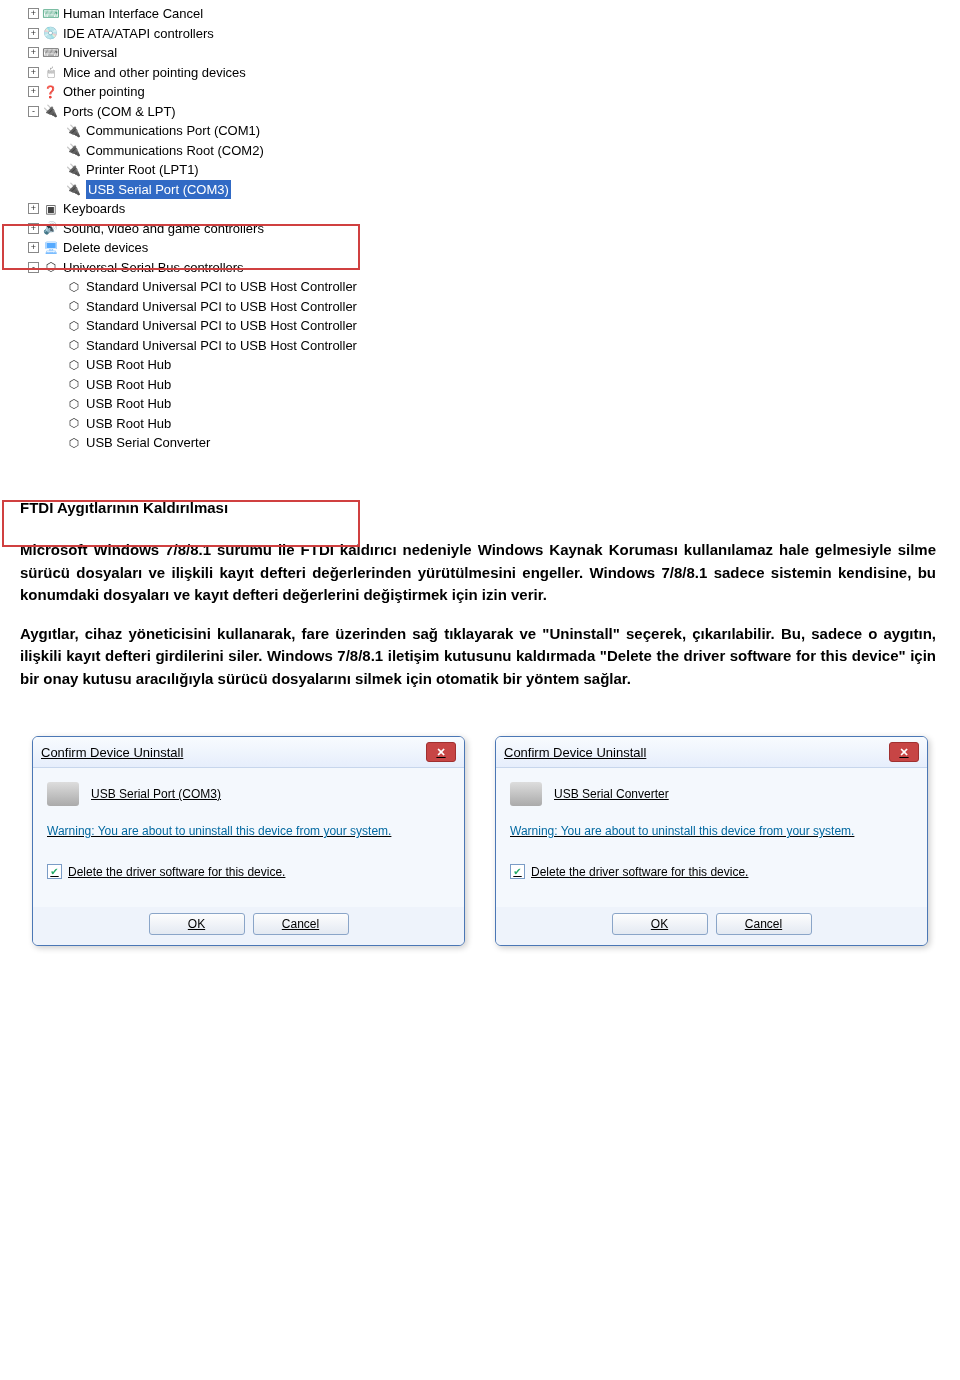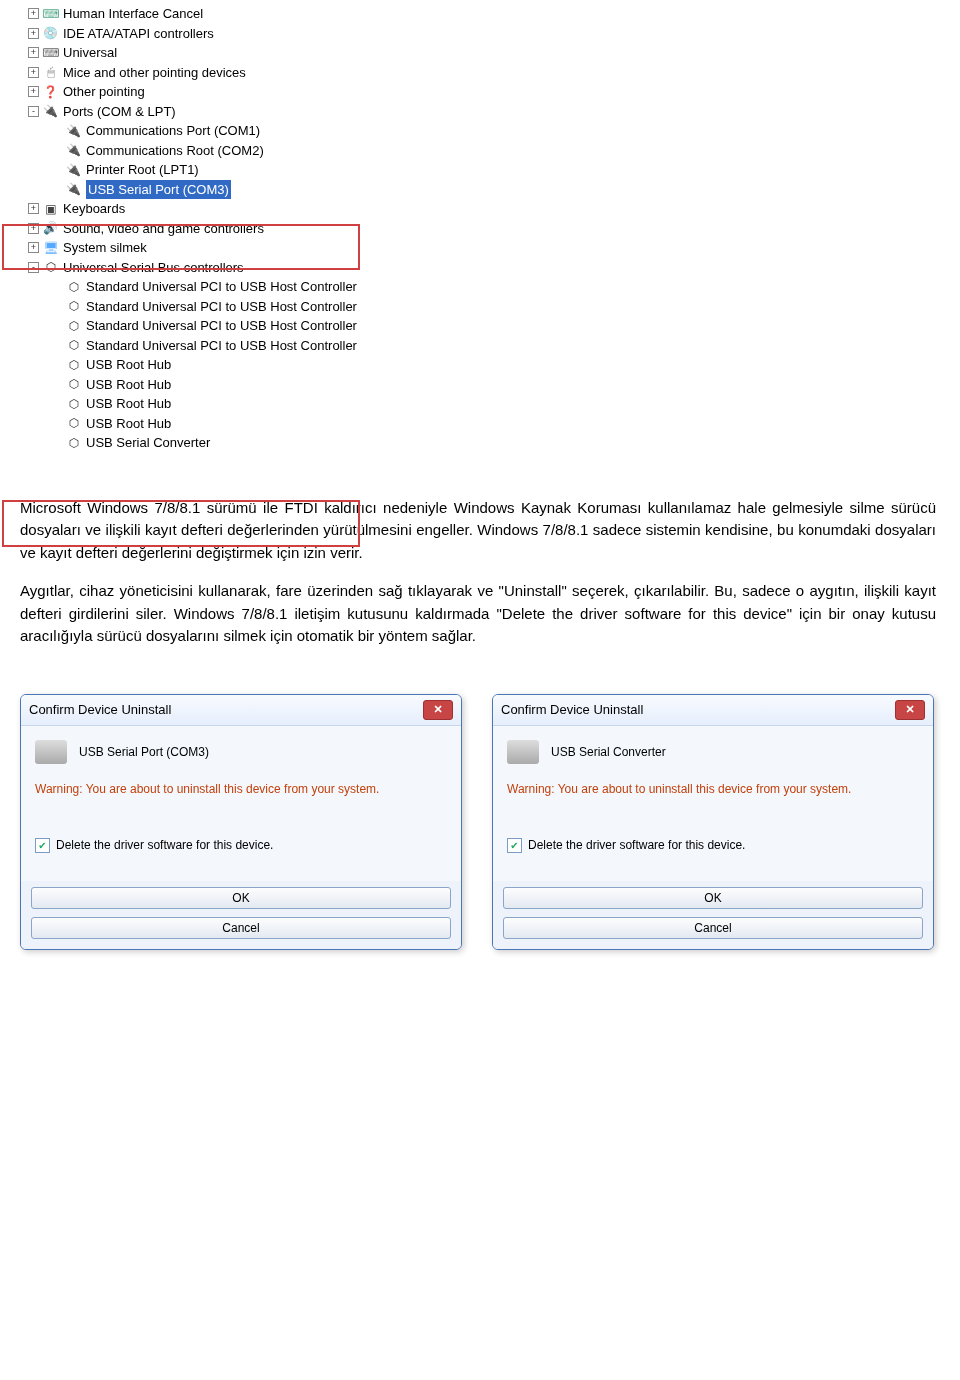--- a/index.html
+++ b/index.html
@@ -76,26 +76,28 @@
     line-height: 1.5;
     text-align: justify;
   }
   .body-text h2 {
     font-size: 15px;
     font-weight: bold;
     margin: 0 0 20px 0;
   }
   .body-text p {
     margin: 0 4px 16px 0;
+    font-weight: bold;
   }
 
   .dialogs {
     display: flex;
     gap: 30px;
-    padding: 10px 20px;
+    padding: 10px 32px;
+    text-decoration: underline;
   }
   .dialog {
     border: 1px solid #4b77b5;
     border-radius: 6px;
     background: #f0f4fa;
     width: 440px;
     box-shadow: 2px 2px 6px rgba(0,0,0,0.2);
     position: relative;
     overflow: hidden;
   }
@@ -132,22 +134,22 @@
     gap: 12px;
     margin-bottom: 18px;
   }
   .device-icon {
     width: 32px;
     height: 24px;
     background: linear-gradient(to bottom, #ddd, #aaa);
     border-radius: 3px;
   }
   .warn-line {
-    margin-bottom: 42px;
-    color: #c2410c;
+    margin-bottom: 26px;
+    color: #0369a1;
   }
   .check-row {
     display: flex;
     align-items: center;
     gap: 6px;
     margin-bottom: 24px;
   }
   .checkbox {
     width: 13px;
     height: 13px;
@@ -158,21 +160,20 @@
     justify-content: center;
     font-size: 10px;
     color: #2a6;
   }
   .btn-row {
     display: flex;
     justify-content: center;
     gap: 8px;
     padding: 6px 10px 10px 10px;
     background: #eef3fb;
-    flex-direction: column;
   }
   .win-btn {
     min-width: 70px;
     padding: 3px 12px;
     background: linear-gradient(to bottom, #fdfdfd, #e3e9f2);
     border: 1px solid #8aa5c8;
     border-radius: 3px;
     font-size: 12px;
     text-align: center;
   }
@@ -240,21 +241,21 @@
         <span>Keyboards</span>
       </div>
       <div class="tree-item indent1">
         <span class="expand-box">+</span>
         <span class="icon icon-sound">🔊</span>
         <span>Sound, video and game controllers</span>
       </div>
       <div class="tree-item indent1">
         <span class="expand-box">+</span>
         <span class="icon icon-sys">🖥</span>
-        <span>System silmek</span>
+        <span>Delete devices</span>
       </div>
       <div class="tree-item indent1">
         <span class="expand-box">-</span>
         <span class="icon icon-usb">⬡</span>
         <span>Universal Serial Bus controllers</span>
       </div>
       <div class="tree-item indent2">
         <span class="tree-spacer"></span>
         <span class="icon icon-usb">⬡</span>
         <span>Standard Universal PCI to USB Host Controller</span>
@@ -298,20 +299,21 @@
         <span class="tree-spacer"></span>
         <span class="icon icon-usb">⬡</span>
         <span>USB Serial Converter</span>
       </div>
     </div>
   <div class="highlight-box hi1"></div>
   <div class="highlight-box hi2"></div>
 </div>
 
 <div class="body-text">
+  <h2>FTDI Aygıtlarının Kaldırılması</h2>
   <p>Microsoft Windows 7/8/8.1 sürümü ile FTDI kaldırıcı nedeniyle Windows Kaynak Koruması kullanılamaz hale gelmesiyle silme sürücü dosyaları ve ilişkili kayıt defteri değerlerinden yürütülmesini engeller. Windows 7/8/8.1 sadece sistemin kendisine, bu konumdaki dosyaları ve kayıt defteri değerlerini değiştirmek için izin verir.</p>
   <p>Aygıtlar, cihaz yöneticisini kullanarak, fare üzerinden sağ tıklayarak ve "Uninstall" seçerek, çıkarılabilir. Bu, sadece o aygıtın, ilişkili kayıt defteri girdilerini siler. Windows 7/8/8.1 iletişim kutusunu kaldırmada "Delete the driver software for this device" için bir onay kutusu aracılığıyla sürücü dosyalarını silmek için otomatik bir yöntem sağlar.</p>
 </div>
 
 <div class="dialogs">
 
   <div class="dialog">
     <div class="dialog-title">
       <span>Confirm Device Uninstall</span>
       <span class="close-btn">✕</span>

